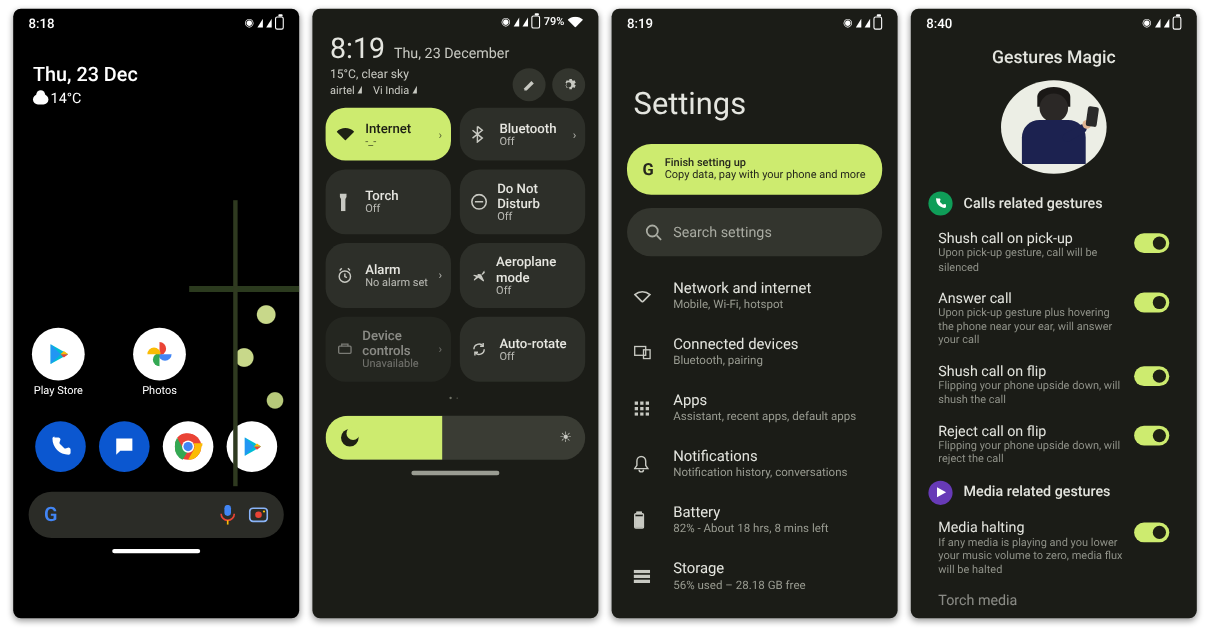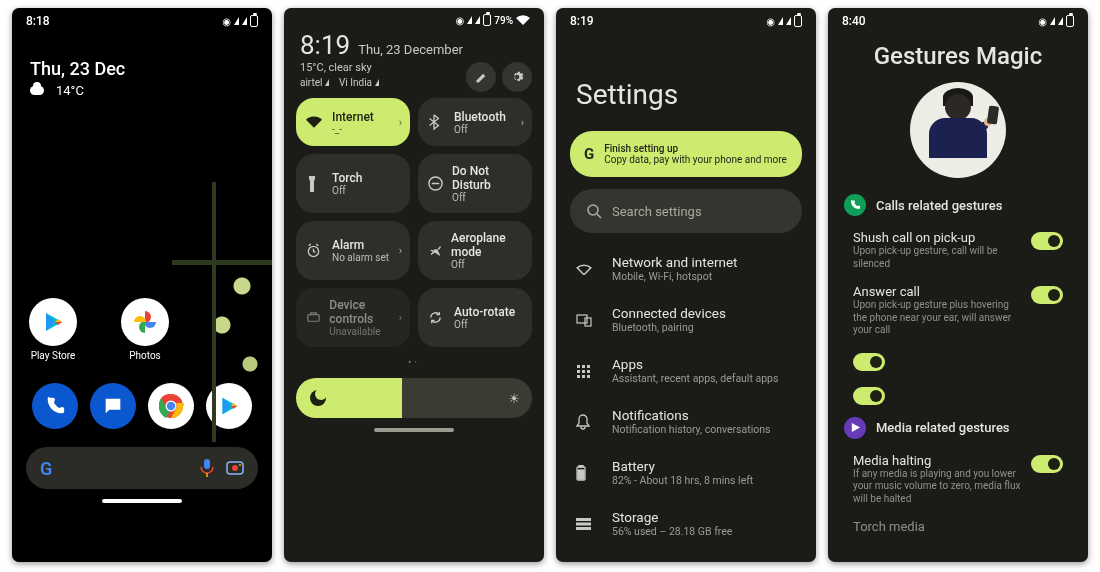--- a/index.html
+++ b/index.html
@@ -46,21 +46,21 @@
     background: radial-gradient(circle at 70% 40%, #c8d88a 0 8px, transparent 9px),
                 radial-gradient(circle at 50% 55%, #c8d88a 0 8px, transparent 9px),
                 radial-gradient(circle at 78% 70%, #b7c97a 0 7px, transparent 8px),
                 linear-gradient(180deg, transparent 0, transparent 30%, #2b3a1e 30%, #2b3a1e 32%, transparent 32%);
   }
   .p1 .wall::before{
     content:''; position:absolute; left:40px; top:0; width:4px; height:100%; background:#2f3a20;
   }
   .home-widget { padding: 30px 18px 0 18px; color:#fff; }
   .home-widget .date { font-size:18px; font-weight:500; }
-  .home-widget .temp { font-size:13px; margin-top:4px; display:flex; align-items:center; gap:12px; }
+  .home-widget .temp { font-size:13px; margin-top:4px; display:flex; align-items:center; gap:2px; }
   .cloud { width:14px; height:9px; background:#fff; border-radius:9px; position:relative; }
   .cloud::before{ content:''; position:absolute; width:8px; height:8px; background:#fff; border-radius:50%; top:-4px; left:3px; }
   .apps-row { display:flex; gap:38px; padding: 0 14px; margin-top:200px; }
   .app { display:flex; flex-direction:column; align-items:center; gap:4px; width:54px; }
   .app .ic { width:48px; height:48px; border-radius:50%; background:#fff; display:flex; align-items:center; justify-content:center; }
   .app .lb { font-size:10px; color:#fff; text-align:center; }
   .dock { display:flex; justify-content:space-around; padding:12px 14px; margin-top:10px; }
   .dock .ic { width:46px; height:46px; border-radius:50%; display:flex; align-items:center; justify-content:center; }
   .searchbar {
     margin:6px 14px 0 14px; height:42px; background:#2b2c27; border-radius:24px;
@@ -117,21 +117,21 @@
     margin:0 14px 10px; height:44px; border-radius:24px; background:#33352e;
     display:flex; align-items:center; gap:10px; padding:0 16px; color:#a9aba2; font-size:13px;
   }
   .setlist { padding:0 8px; }
   .srow { display:flex; gap:16px; padding:11px 12px; align-items:center; }
   .srow .ic { width:20px; text-align:center; font-size:14px; color:#c8c9c2; }
   .srow .t { font-size:13.5px; color:#e4e5df; }
   .srow .s { font-size:10.5px; color:#9a9c92; }
 
   
-  .p4 .gtitle { font-size:24px; font-weight:500; text-align:center; color:#e4e5df; padding:14px 0 8px; }
+  .p4 .gtitle { font-size:16px; font-weight:500; text-align:center; color:#e4e5df; padding:14px 0 8px; }
   .avatar { width:96px; height:96px; border-radius:50%; background:#eceee5; margin:4px auto 12px; position:relative; overflow:hidden; }
   .avatar .head { width:26px; height:26px; border-radius:50%; background:#2b2826; position:absolute; left:35px; top:12px; }
   .avatar .hair { width:30px; height:18px; border-radius:50% 50% 0 0; background:#1a1816; position:absolute; left:33px; top:6px; }
   .avatar .body { width:58px; height:40px; border-radius:16px 16px 0 0; background:#1c2250; position:absolute; left:19px; top:36px; }
   .avatar .arm { width:24px; height:8px; background:#1c2250; position:absolute; left:55px; top:44px; transform:rotate(-30deg); border-radius:4px; }
   .avatar .hand { width:8px; height:8px; background:#e0b592; border-radius:50%; position:absolute; left:74px; top:36px; }
   .avatar .ph { width:10px; height:18px; background:#2a2a2a; border-radius:2px; position:absolute; left:78px; top:24px; transform:rotate(8deg); }
   .section { display:flex; align-items:center; gap:10px; padding:4px 16px 8px; }
   .secicon { width:22px; height:22px; border-radius:50%; display:flex; align-items:center; justify-content:center; font-size:12px; color:#fff; }
   .secicon.call { background:#0f9d58; }
@@ -539,23 +539,31 @@
     <span class="toggle"></span>
   </div>
   <div class="opt">
     <span class="tt">
         <div class="t">Answer call</div>
         <div class="s">Upon pick-up gesture plus hovering the phone near your ear, will answer your call</div>
       </span>
     <span class="toggle"></span>
   </div>
   <div class="opt">
+    <span class="tt">
+        <div class="t">Shush call on flip</div>
+        <div class="s">Flipping your phone upside down, will shush the call</div>
+      </span>
     <span class="toggle"></span>
   </div>
   <div class="opt">
+    <span class="tt">
+        <div class="t">Reject call on flip</div>
+        <div class="s">Flipping your phone upside down, will reject the call</div>
+      </span>
     <span class="toggle"></span>
   </div>
 
   <div class="section">
     <span class="secicon media">
       <svg width="11" height="11" viewBox="0 0 12 12" fill="#fff">
           <polygon points="2,1 11,6 2,11"></polygon>
         </svg>
     </span>
     <span class="t">Media related gestures</span>

